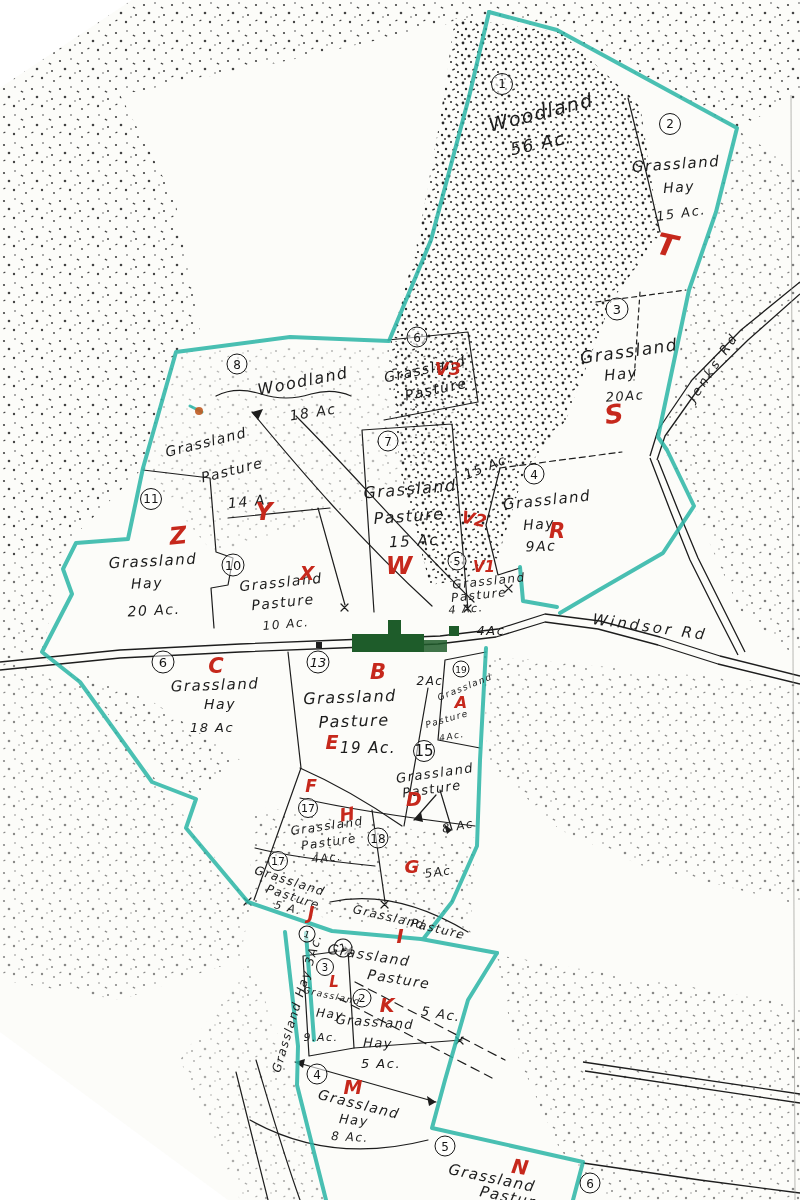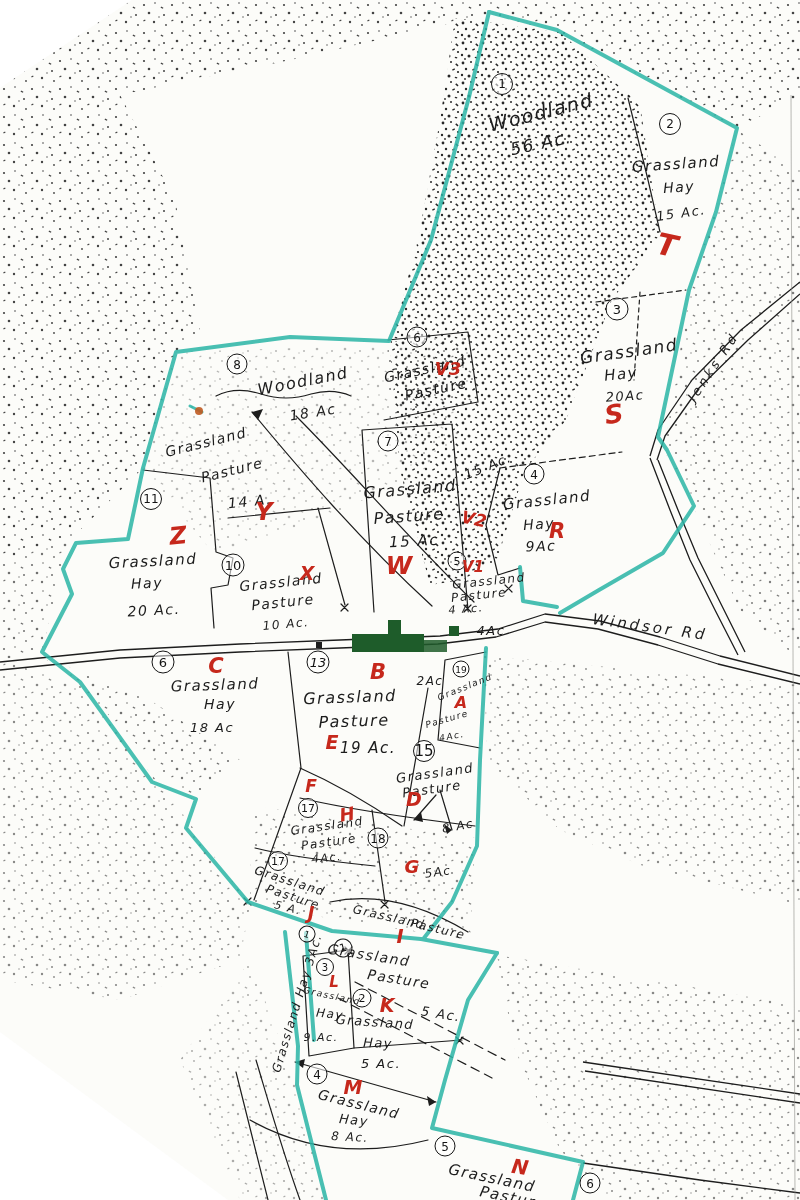--- a/index.html
+++ b/index.html
@@ -166,21 +166,21 @@
       <span class="redletter" style="font-size: 26px; left: 614px; top: 414px; transform: translate(-50%, -50%) rotate(-8deg);">S</span>
       <span class="circ" style="width: 19px; height: 19px; font-size: 12px; left: 534px; top: 474px; transform: translate(-50%, -50%) rotate(0deg);">4</span>
       <span class="hand" style="font-size: 15px; left: 547px; top: 500px; transform: translate(-50%, -50%) rotate(-6deg);">Grassland</span>
       <span class="hand" style="font-size: 14px; left: 539px; top: 524px; transform: translate(-50%, -50%) rotate(-4deg);">Hay</span>
       <span class="hand" style="font-size: 14px; left: 541px; top: 546px; transform: translate(-50%, -50%) rotate(-2deg);">9Ac</span>
       <span class="redletter" style="font-size: 21px; left: 557px; top: 531px; transform: translate(-50%, -50%) rotate(0deg);">R</span>
       <span class="circ" style="width: 17px; height: 17px; font-size: 11px; left: 457px; top: 561px; transform: translate(-50%, -50%) rotate(0deg);">5</span>
       <span class="hand" style="font-size: 12px; left: 489px; top: 581px; transform: translate(-50%, -50%) rotate(-6deg);">Grassland</span>
       <span class="hand" style="font-size: 12px; left: 479px; top: 595px; transform: translate(-50%, -50%) rotate(-6deg);">Pasture</span>
       <span class="hand" style="font-size: 11px; left: 466px; top: 609px; transform: translate(-50%, -50%) rotate(-4deg);">4 Ac.</span>
-      <span class="redletter" style="font-size: 15px; left: 473px; top: 567px; transform: translate(-50%, -50%) rotate(0deg);">V1</span>
+      <span class="redletter" style="font-size: 15px; left: 484px; top: 567px; transform: translate(-50%, -50%) rotate(0deg);">V1</span>
       <span class="circ" style="width: 19px; height: 19px; font-size: 12px; left: 417px; top: 337px; transform: translate(-50%, -50%) rotate(0deg);">6</span>
       <span class="hand" style="font-size: 14px; left: 425px; top: 369px; transform: translate(-50%, -50%) rotate(-12deg);">Grassland</span>
       <span class="hand" style="font-size: 14px; left: 436px; top: 389px; transform: translate(-50%, -50%) rotate(-12deg);">Pasture</span>
       <span class="redletter" style="font-size: 18px; left: 448px; top: 354px; transform: translate(-50%, -50%) rotate(0deg); margin-top: 14px;">V3</span>
       <span class="circ" style="width: 19px; height: 19px; font-size: 12px; left: 388px; top: 441px; transform: translate(-50%, -50%) rotate(0deg);">7</span>
       <span class="hand" style="font-size: 16px; left: 410px; top: 489px; transform: translate(-50%, -50%) rotate(-5deg);">Grassland</span>
       <span class="hand" style="font-size: 16px; left: 409px; top: 516px; transform: translate(-50%, -50%) rotate(-4deg);">Pasture</span>
       <span class="hand" style="font-size: 15px; left: 414px; top: 541px; transform: translate(-50%, -50%) rotate(-3deg);">15 Ac</span>
       <span class="redletter" style="font-size: 24px; left: 399px; top: 566px; transform: translate(-50%, -50%) rotate(0deg);">W</span>
       <span class="circ" style="width: 19px; height: 19px; font-size: 12px; left: 237px; top: 364px; transform: translate(-50%, -50%) rotate(0deg);">8</span>

